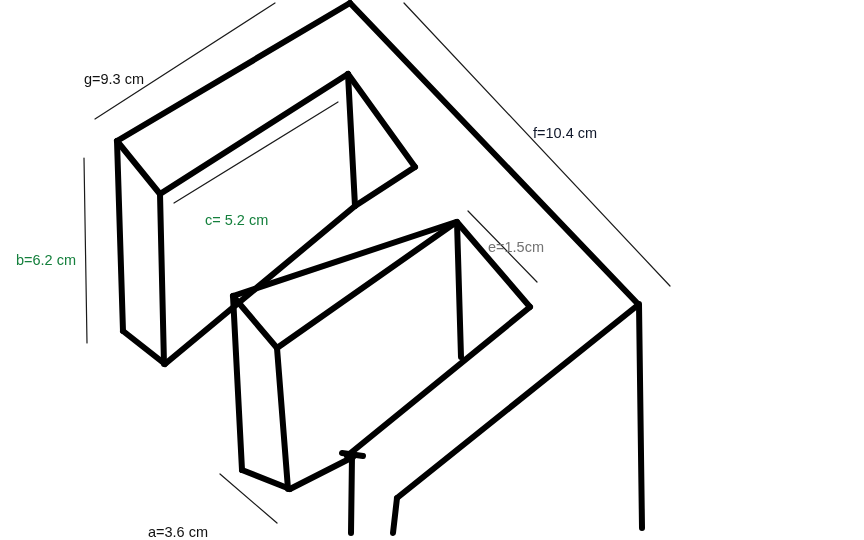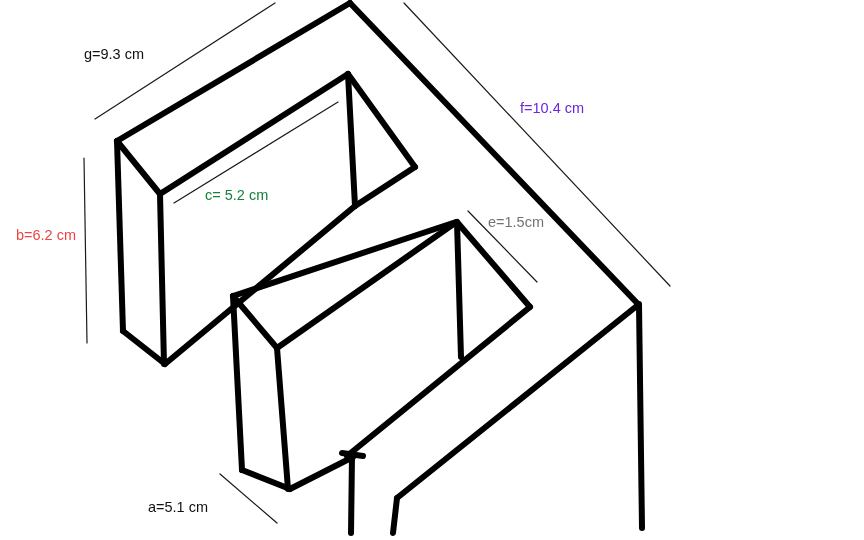--- a/index.html
+++ b/index.html
@@ -20,20 +20,21 @@
     left: 0;
     top: 0;
   }
   .dim-label {
     position: absolute;
     font-size: 14.5px;
     line-height: 16px;
     color: #111111;
     white-space: nowrap;
     user-select: none;
+    margin-top: 25px;
   }
 </style>
 </head>
 <body>
 
 <div class="stage">
   <svg id="sketch" width="864" height="540" viewBox="0 0 864 540">
       <line x1="95" y1="119" x2="275" y2="3" stroke="#1a1a1a" stroke-width="1.2" stroke-linecap="round"></line>
       <line x1="404" y1="3" x2="670" y2="286" stroke="#1a1a1a" stroke-width="1.2" stroke-linecap="round"></line>
       <line x1="174" y1="203" x2="338" y2="102" stroke="#1a1a1a" stroke-width="1.2" stroke-linecap="round"></line>
@@ -62,18 +63,18 @@
       <line x1="277" y1="348" x2="455" y2="223" stroke="#000000" stroke-width="6" stroke-linecap="round"></line>
       <line x1="457" y1="222" x2="530" y2="307" stroke="#000000" stroke-width="6" stroke-linecap="round"></line>
       <line x1="457" y1="222" x2="461" y2="357" stroke="#000000" stroke-width="6" stroke-linecap="round"></line>
       <line x1="530" y1="307" x2="347" y2="456" stroke="#000000" stroke-width="6" stroke-linecap="round"></line>
       <line x1="233" y1="296" x2="242" y2="470" stroke="#000000" stroke-width="6" stroke-linecap="round"></line>
       <line x1="277" y1="348" x2="288" y2="489" stroke="#000000" stroke-width="6" stroke-linecap="round"></line>
       <line x1="242" y1="470" x2="290" y2="489" stroke="#000000" stroke-width="6" stroke-linecap="round"></line>
     </svg>
 
   <div class="dim-label" style="left: 84px; top: 46px; color: rgb(17, 17, 17);">g=9.3 cm</div>
-  <div class="dim-label" style="left: 520px; top: 100px; color: #6d28d9;">f=10.4 cm</div>
+  <div class="dim-label" style="left: 533px; top: 100px; color: #0f172a;">f=10.4 cm</div>
   <div class="dim-label" style="left: 205px; top: 187px; color: #15803d;">c= 5.2 cm</div>
-  <div class="dim-label" style="left: 16px; top: 227px; color: #ef4444; text-align: right;">b=6.2 cm</div>
+  <div class="dim-label" style="left: 16px; top: 227px; color: #15803d; text-align: right;">b=6.2 cm</div>
   <div class="dim-label" style="left: 488px; top: 214px; color: #737373;">e=1.5cm</div>
-  <div class="dim-label" style="left: 148px; top: 499px; color: rgb(17, 17, 17);">a=5.1 cm</div>
+  <div class="dim-label" style="left: 148px; top: 499px; color: rgb(17, 17, 17);">a=3.6 cm</div>
 </div>
 
 </body></html>

